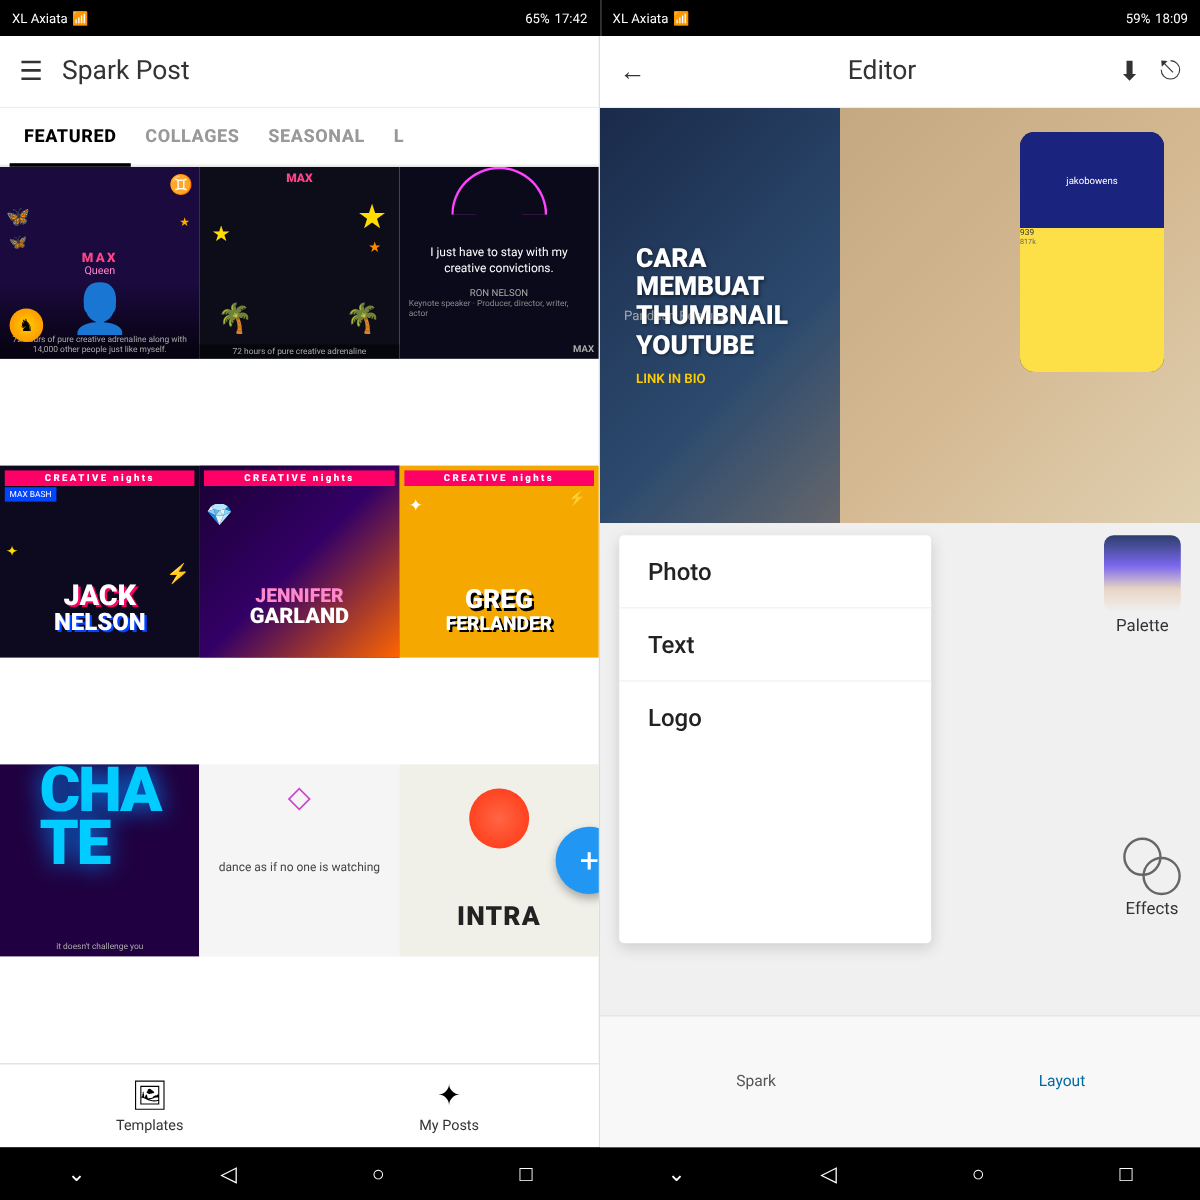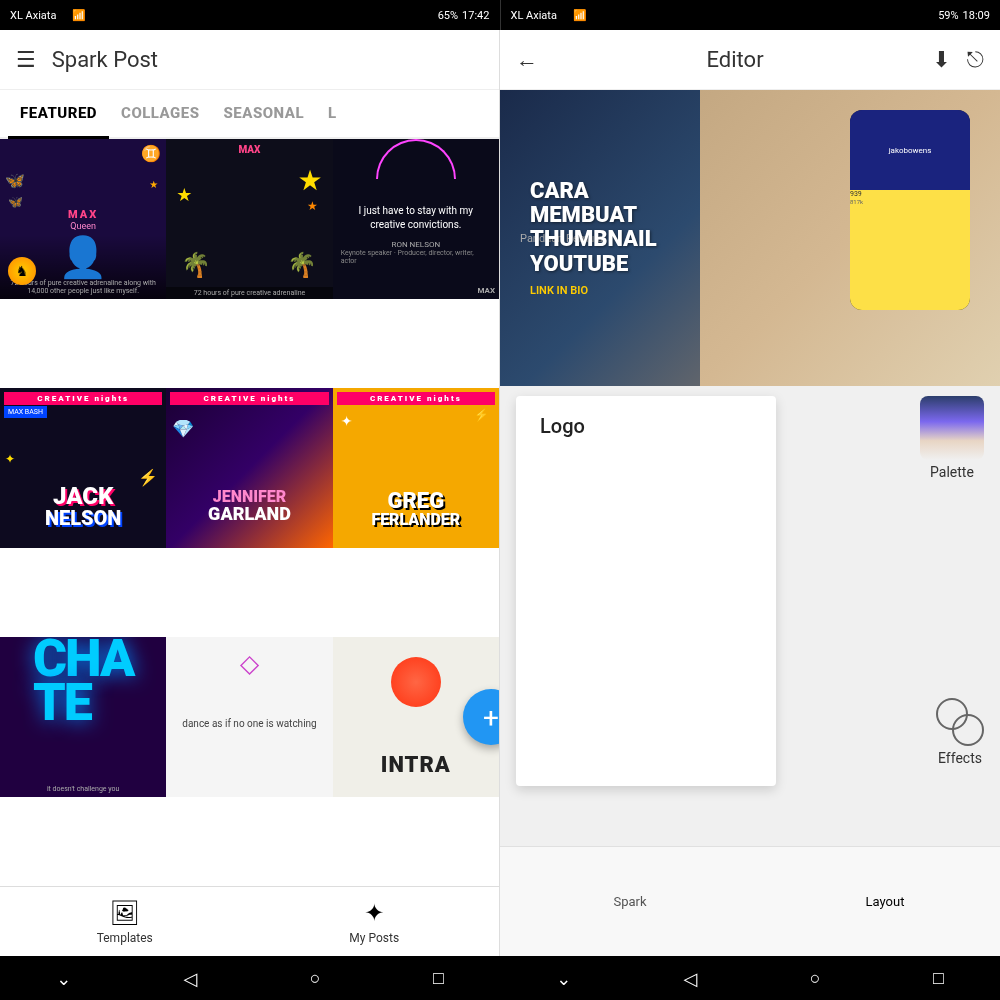--- a/index.html
+++ b/index.html
@@ -1,21 +1,21 @@
 <!DOCTYPE html>
 <html><head>
   <meta charset="utf-8">
   <style>
     * { margin: 0; padding: 0; box-sizing: border-box; }
     body { width: 1000px; height: 1000px; overflow: hidden; font-family: 'Roboto', Arial, sans-serif; background: #fff; display: flex; flex-direction: column; }
 
     
     .status-bar-row { display: flex; width: 1000px; height: 30px; }
     .status-bar { height: 30px; background: #000; display: flex; align-items: center; justify-content: space-between; padding: 0 10px; flex: 1; }
-    .status-bar .left { color: #fff; font-size: 11px; display: flex; align-items: center; gap: 16px; }
+    .status-bar .left { color: #fff; font-size: 11px; display: flex; align-items: center; gap: 4px; }
     .status-bar .right { color: #fff; font-size: 11px; display: flex; align-items: center; gap: 4px; }
     .status-divider { width: 1px; background: #333; }
 
     
     .app-row { display: flex; width: 1000px; flex: 1; }
 
     
     .left-panel { width: 500px; display: flex; flex-direction: column; background: #fff; border-right: 1px solid #ddd; }
 
     
@@ -47,21 +47,21 @@
     .right-panel { width: 500px; display: flex; flex-direction: column; background: #f0f0f0; }
 
     
     .editor-header { height: 60px; background: #fff; display: flex; align-items: center; padding: 0 16px; gap: 16px; border-bottom: 1px solid #eee; }
     .back-icon { font-size: 22px; cursor: pointer; color: #333; }
     .editor-title { font-size: 22px; font-weight: 400; color: #333; flex: 1; text-align: center; }
     .header-icons { display: flex; gap: 16px; }
     .header-icon { font-size: 22px; cursor: pointer; color: #333; }
 
     
-    .editor-canvas { height: 296px; background: #dde0e5; position: relative; overflow: hidden; display: flex; align-items: center; justify-content: center; }
+    .editor-canvas { height: 346px; background: #dde0e5; position: relative; overflow: hidden; display: flex; align-items: center; justify-content: center; }
 
     
     .dropdown-menu { background: #fff; border-radius: 4px; box-shadow: 0 4px 12px rgba(0,0,0,0.15); position: absolute; left: 16px; bottom: 60px; width: 260px; z-index: 10; }
     .dropdown-item { padding: 18px 24px; font-size: 20px; font-weight: 500; color: #222; border-bottom: 1px solid #f0f0f0; cursor: pointer; }
     .dropdown-item:last-child { border-bottom: none; }
 
     
     .editor-toolbar { height: 110px; background: #f8f8f8; border-top: 1px solid #e0e0e0; display: flex; align-items: center; justify-content: space-around; padding: 0 10px; position: relative; }
     .toolbar-item { display: flex; flex-direction: column; align-items: center; gap: 6px; cursor: pointer; flex: 1; }
     .palette-icon-box { background: linear-gradient(180deg, #2c3e6b 0%, #7b68ee 40%, #e8d5c4 70%, #f0f0f0 100%); border-radius: 8px; width: 64px; height: 64px; }
@@ -291,20 +291,22 @@
         <div class="canvas-text-overlay">
           <div style="color:#fff;font-size:22px;font-weight:900;line-height:1.1;text-shadow:1px 1px 3px rgba(0,0,0,0.5);">CARA<br>MEMBUAT<br>THUMBNAIL<br>YOUTUBE</div>
           <div style="color:#ffcc00;font-size:11px;margin-top:8px;font-weight:600;">LINK IN BIO</div>
         </div>
       </div>
     </div>
 
     <div class="editor-bottom-area" style="position:relative;flex:1;">
 
       <div class="dropdown-menu" style="position:absolute;left:16px;top:10px;">
+        <div class="dropdown-item">Photo</div>
+        <div class="dropdown-item">Text</div>
         <div class="dropdown-item">Logo</div>
       </div>
 
       <div style="position:absolute;right:16px;top:10px;display:flex;flex-direction:column;align-items:center;gap:4px;">
         <div class="palette-icon-box"></div>
         <span style="font-size:14px;color:#333;">Palette</span>
       </div>
 
       <div style="position:absolute;right:16px;bottom:80px;display:flex;flex-direction:column;align-items:center;gap:4px;">
         <div class="effects-icon">
@@ -316,21 +318,21 @@
         <span style="font-size:14px;color:#333;">Effects</span>
       </div>
 
     </div>
 
     <div class="editor-toolbar">
       <div class="toolbar-item">
         <span style="font-size:13px;color:#555;">Spark</span>
       </div>
       <div class="toolbar-item">
-        <span style="font-size:13px;color:#000000;padding-left:30px;">Layout</span>
+        <span style="font-size:13px;color:#0369a1;padding-left:30px;">Layout</span>
       </div>
     </div>
 
   </div>
 </div>
 
 <div class="nav-bar-row">
   <div class="nav-bar-half">
     <span class="nav-bar-btn">⌄</span>
     <span class="nav-bar-btn">◁</span>

